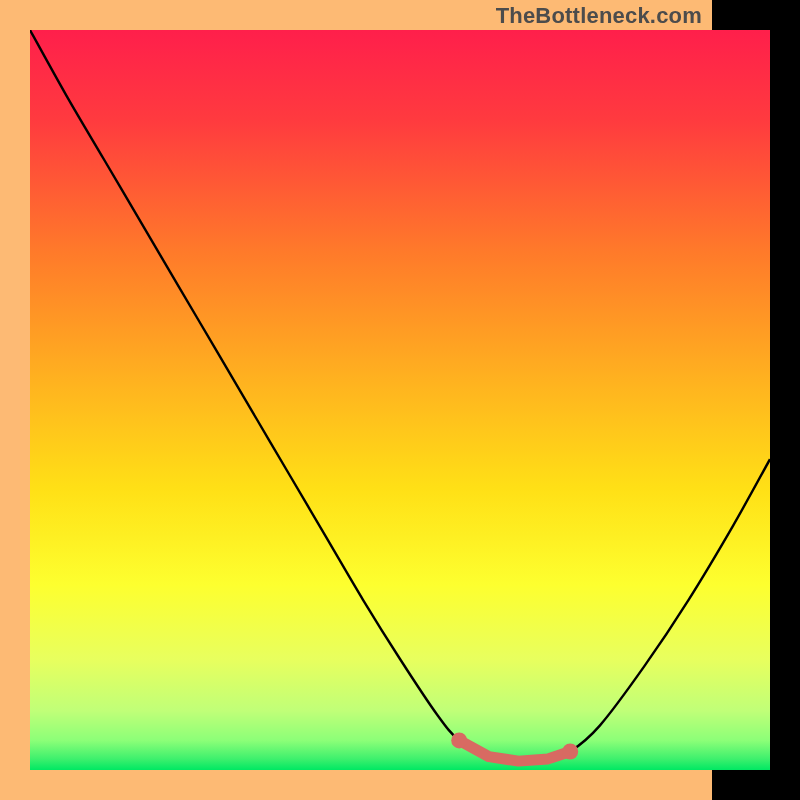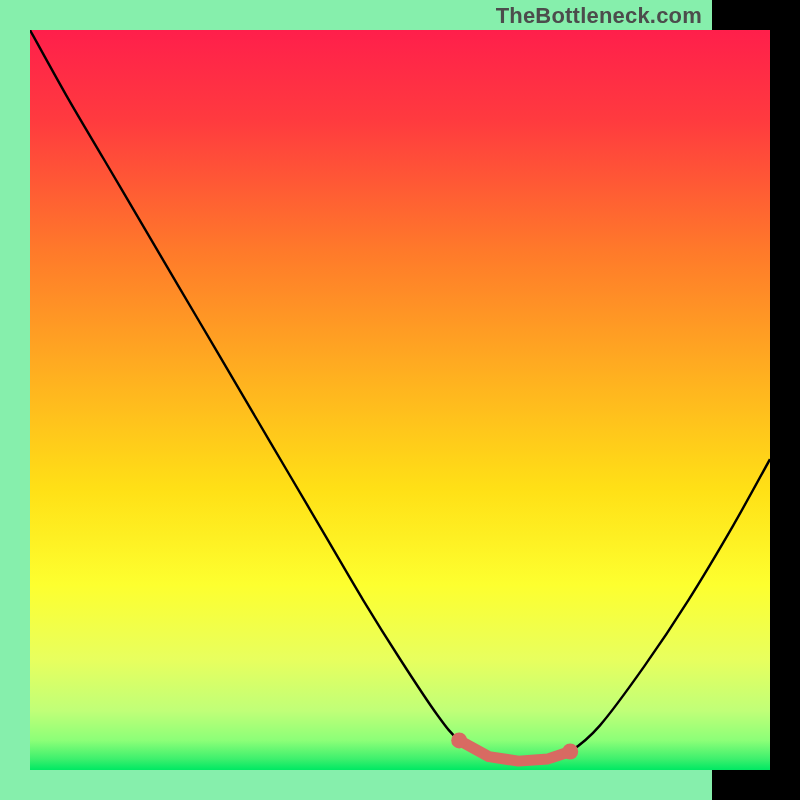--- a/index.html
+++ b/index.html
@@ -8,21 +8,21 @@
     width: 800px;
     height: 800px;
     background: #000;
     overflow: hidden;
     font-family: Arial, Helvetica, sans-serif;
   }
   .frame {
     position: relative;
     width: 712px;
     height: 800px;
-    background: #86efac;
+    background: #fdba74;
   }
   .plot-area {
     position: absolute;
     left: 30px;
     top: 30px;
     width: 740px;
     height: 740px;
     overflow: hidden;
   }
   .plot-bg {

